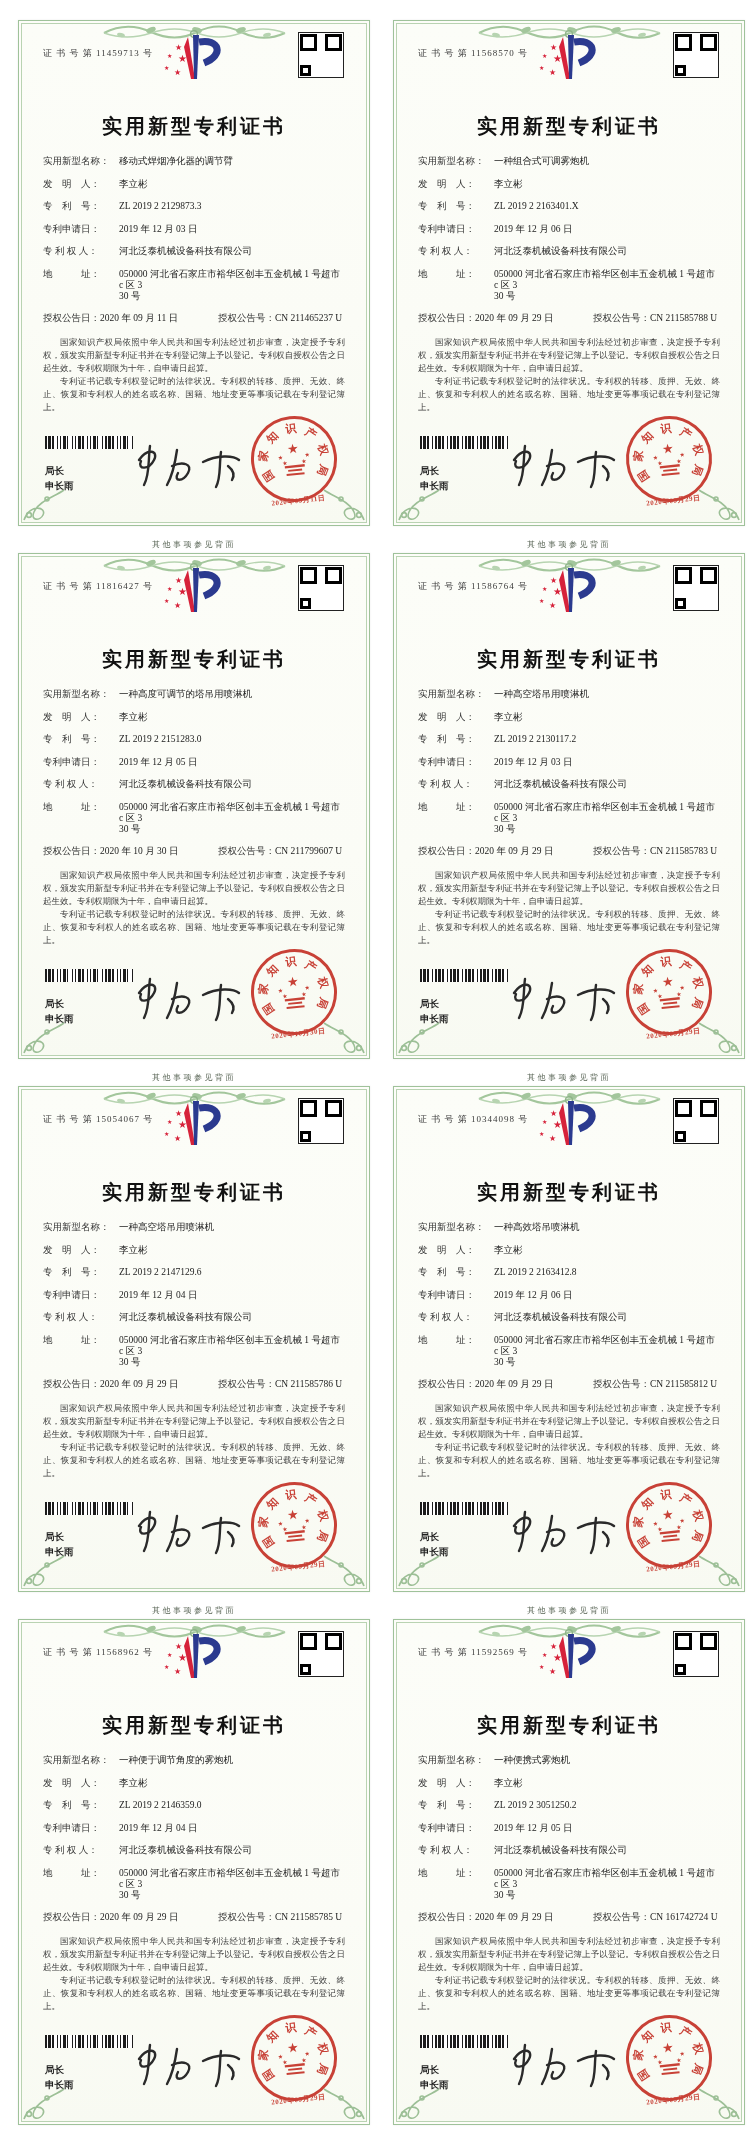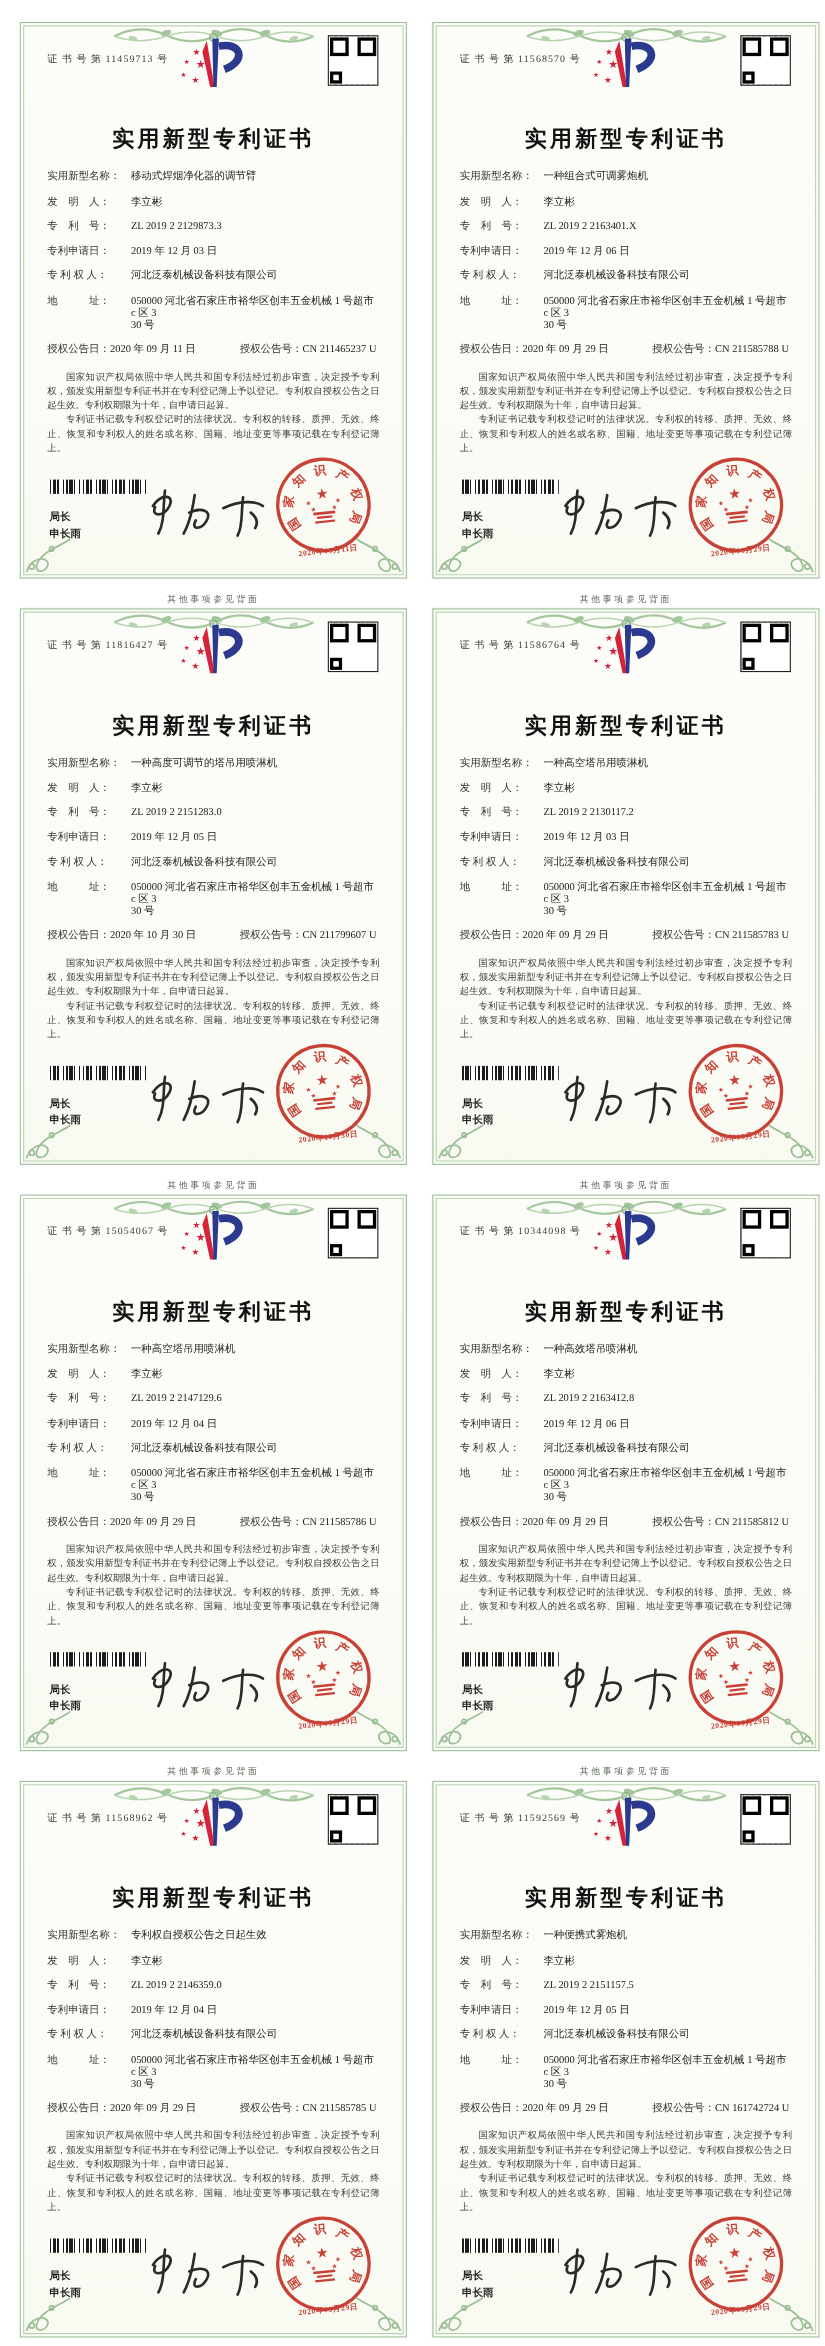--- a/index.html
+++ b/index.html
@@ -980,21 +980,21 @@
         <div class="qr">
             <i class="finder"></i>
           </div>
       </div>
 
       <div class="cert-title">实用新型专利证书</div>
 
       <div class="fields">
         <div class="frow">
           <span class="flabel">实用新型名称：</span>
-          <span class="fval">专利权自授权公告之日起生效</span>
+          <span class="fval">一种便于调节角度的雾炮机</span>
         </div>
         <div class="frow">
           <span class="flabel">发　明　人：</span>
           <span class="fval">李立彬</span>
         </div>
         <div class="frow">
           <span class="flabel">专　利　号：</span>
           <span class="fval">ZL 2019 2 2146359.0</span>
         </div>
         <div class="frow">
@@ -1129,21 +1129,21 @@
         <div class="frow">
           <span class="flabel">实用新型名称：</span>
           <span class="fval">一种便携式雾炮机</span>
         </div>
         <div class="frow">
           <span class="flabel">发　明　人：</span>
           <span class="fval">李立彬</span>
         </div>
         <div class="frow">
           <span class="flabel">专　利　号：</span>
-          <span class="fval">ZL 2019 2 2151157.5</span>
+          <span class="fval">ZL 2019 2 3051250.2</span>
         </div>
         <div class="frow">
           <span class="flabel">专利申请日：</span>
           <span class="fval">2019 年 12 月 05 日</span>
         </div>
         <div class="frow">
           <span class="flabel">专 利 权 人：</span>
           <span class="fval">河北泛泰机械设备科技有限公司</span>
         </div>
         <div class="frow">

